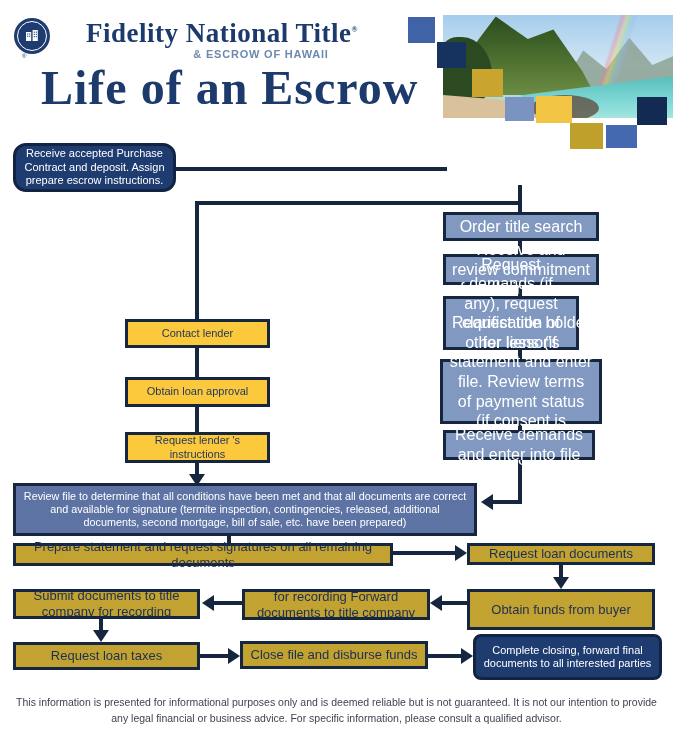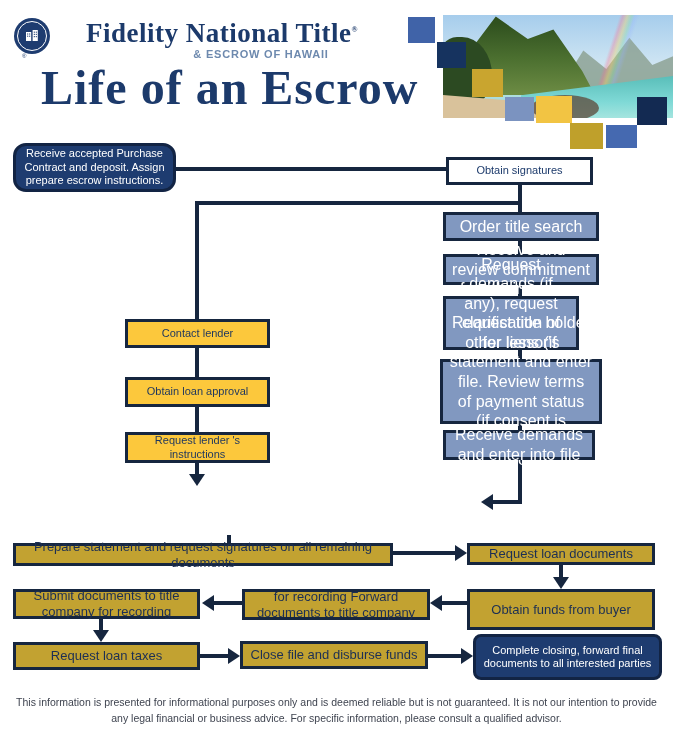--- a/index.html
+++ b/index.html
@@ -139,29 +139,29 @@
   <div class="ln" style="left:213px;top:601px;width:29px;height:4px"></div>
   <div class="arr left" style="left:202px;top:595px"></div>
   <div class="ln" style="left:99px;top:619px;width:4px;height:12px"></div>
   <div class="arr down" style="left:93px;top:630px"></div>
   <div class="ln" style="left:200px;top:654px;width:29px;height:4px"></div>
   <div class="arr right" style="left:228px;top:648px"></div>
   <div class="ln" style="left:428px;top:654px;width:34px;height:4px"></div>
   <div class="arr right" style="left:461px;top:648px"></div>
 
   <div class="node navy-round" style="left:13px;top:143px;width:163px;height:49px">Receive accepted Purchase Contract and deposit. Assign prepare escrow instructions.</div>
-  <div class="node white-box" style="left:446px;top:157px;width:147px;height:28px">Obtain signatures</div>
   <div class="node steel-box" style="left:443px;top:212px;width:156px;height:29px">Order title search</div>
   <div class="node steel-box" style="left:443px;top:254px;width:156px;height:31px">Receive and review commitment for title insurance</div>
   <div class="node steel-box" style="left:443px;top:296px;width:136px;height:54px">Request demands (if any), request clarification of other liens (if any), and review taxes on report</div>
   <div class="node steel-box" style="left:440px;top:359px;width:162px;height:65px">Request title holder for lessor's statement and enter file. Review terms of payment status (if consent is necessary to record)</div>
   <div class="node steel-box" style="left:443px;top:430px;width:152px;height:30px">Receive demands and enter into file</div>
   <div class="node yellow-box" style="left:125px;top:319px;width:145px;height:29px">Contact lender</div>
   <div class="node yellow-box" style="left:125px;top:377px;width:145px;height:30px">Obtain loan approval</div>
   <div class="node yellow-box" style="left:125px;top:432px;width:145px;height:31px">Request lender 's instructions</div>
+  <div class="node slate-box" style="left:13px;top:483px;width:464px;height:53px">Review file to determine that all conditions have been met and that all documents are correct and available for signature (termite inspection, contingencies, released, additional documents, second mortgage, bill of sale, etc. have been prepared)</div>
   <div class="node olive-box" style="left:13px;top:543px;width:380px;height:23px">Prepare statement and request signatures on all remaining documents</div>
   <div class="node olive-box" style="left:467px;top:543px;width:188px;height:22px">Request loan documents</div>
   <div class="node olive-box" style="left:467px;top:589px;width:188px;height:41px">Obtain funds from buyer</div>
   <div class="node olive-box" style="left:242px;top:589px;width:188px;height:31px">for recording Forward documents to title company</div>
   <div class="node olive-box" style="left:13px;top:589px;width:187px;height:30px">Submit documents to title company for recording</div>
   <div class="node olive-box" style="left:13px;top:642px;width:187px;height:28px">Request loan taxes</div>
   <div class="node olive-box" style="left:240px;top:641px;width:188px;height:28px">Close file and disburse funds</div>
   <div class="node navy-round" style="left:473px;top:634px;width:189px;height:46px;border-radius:8px">Complete closing, forward final documents to all interested parties</div>
 
   <div class="footer">

